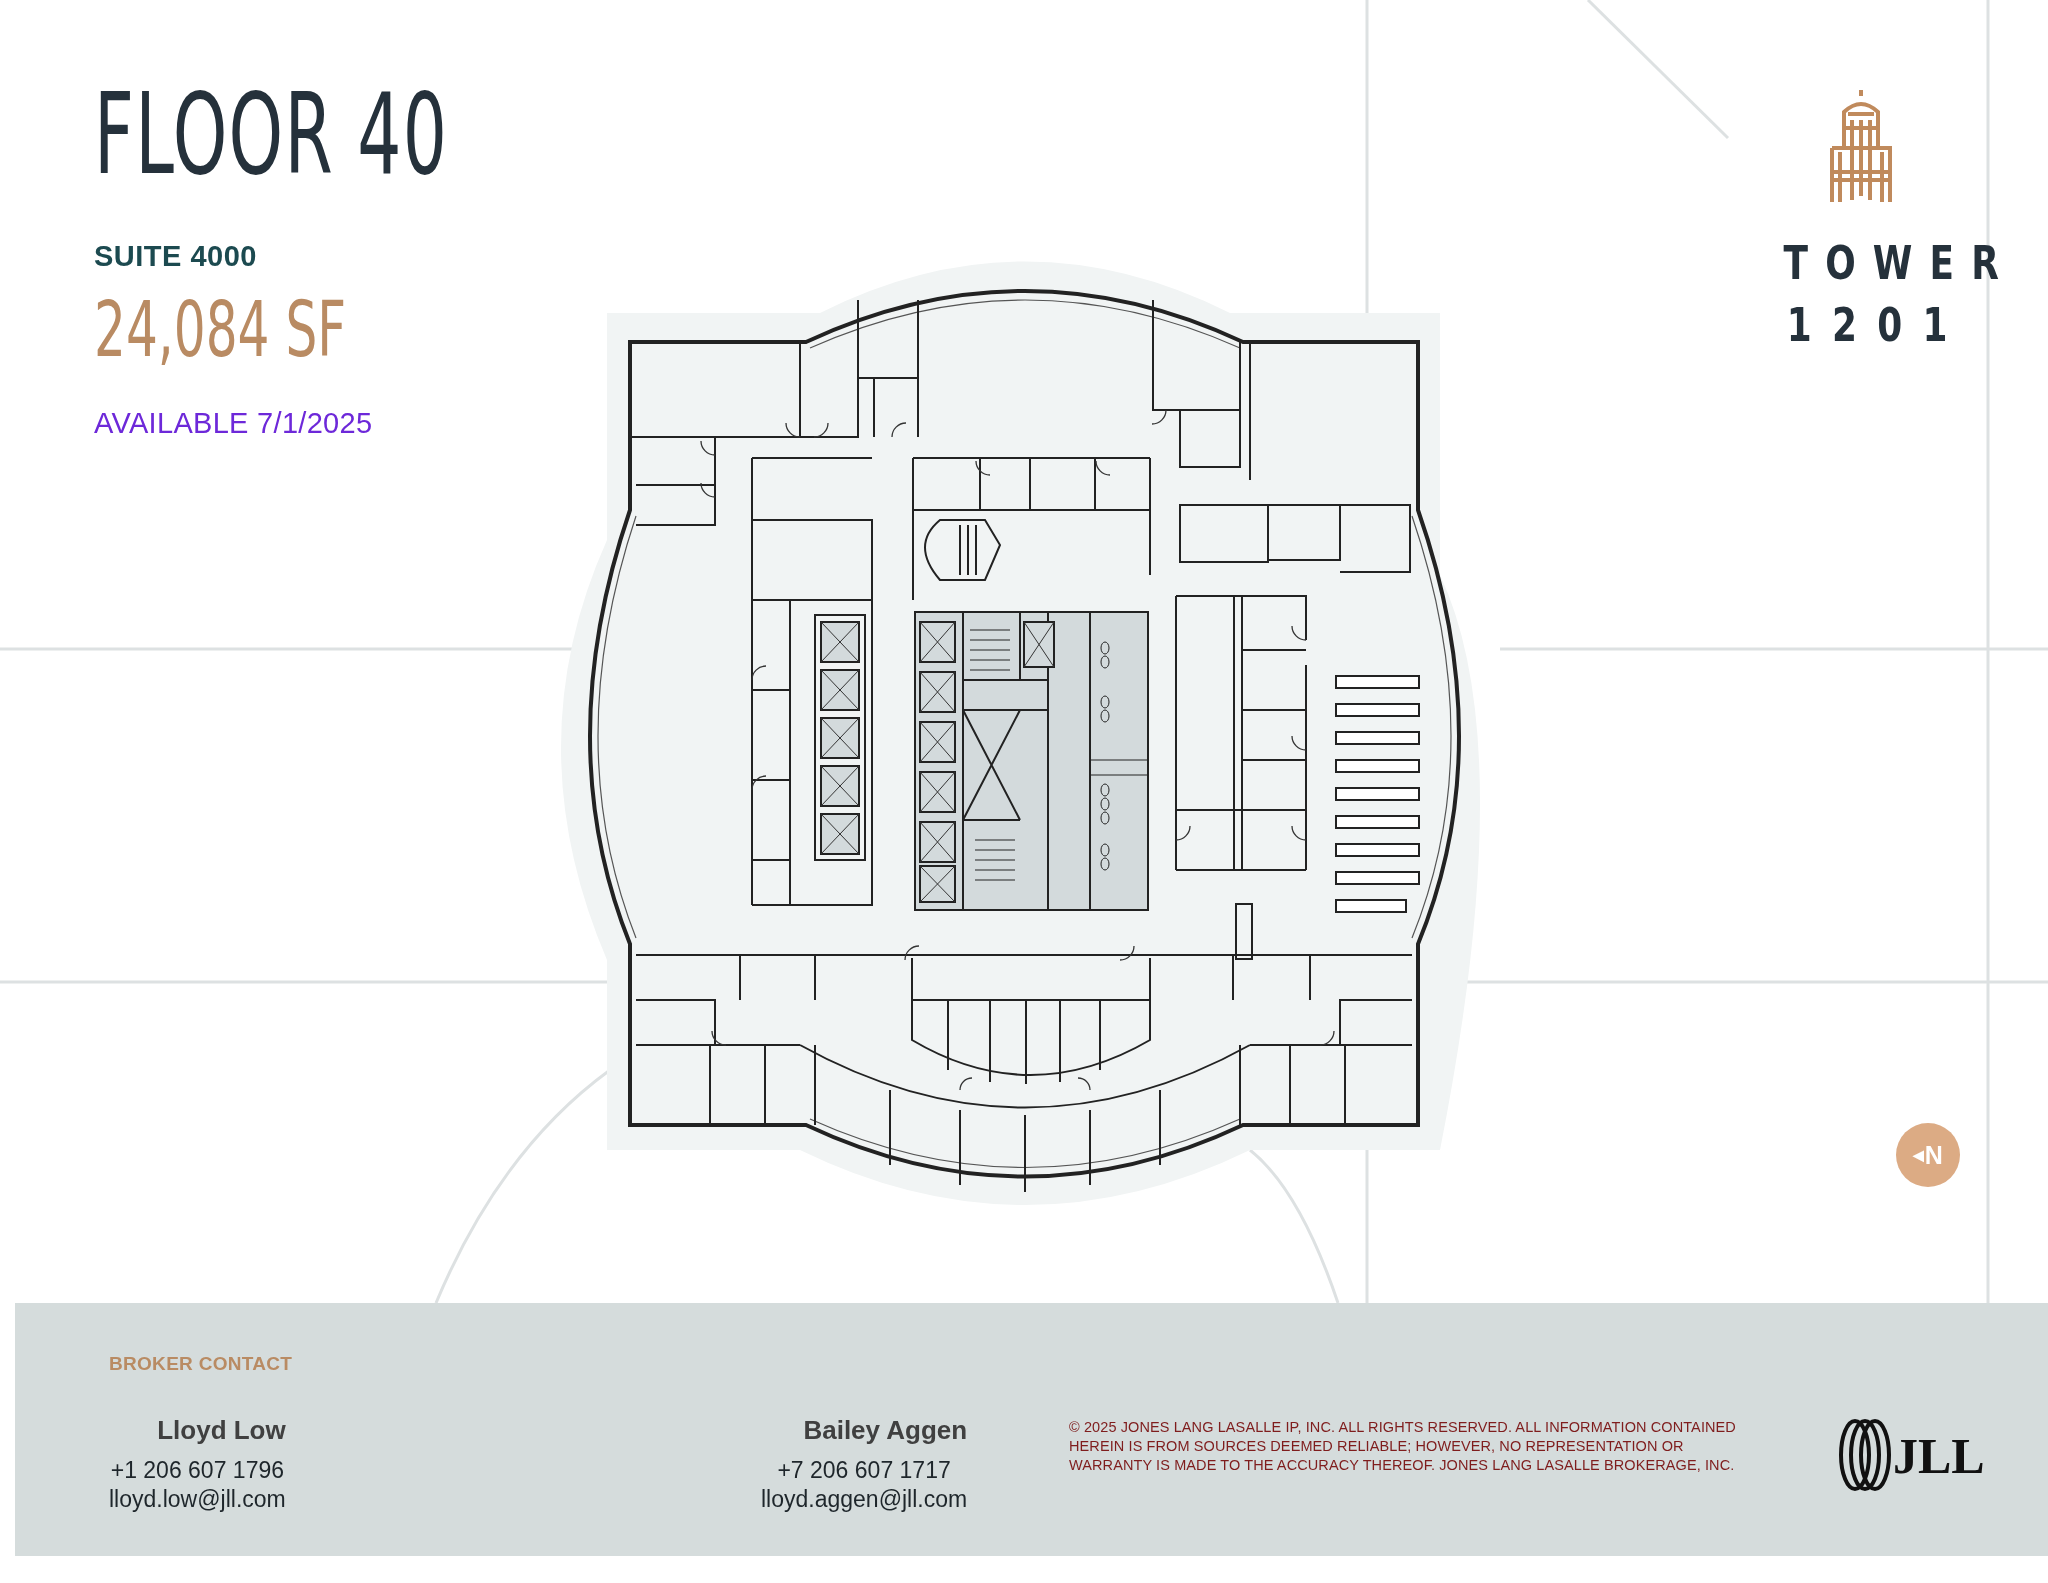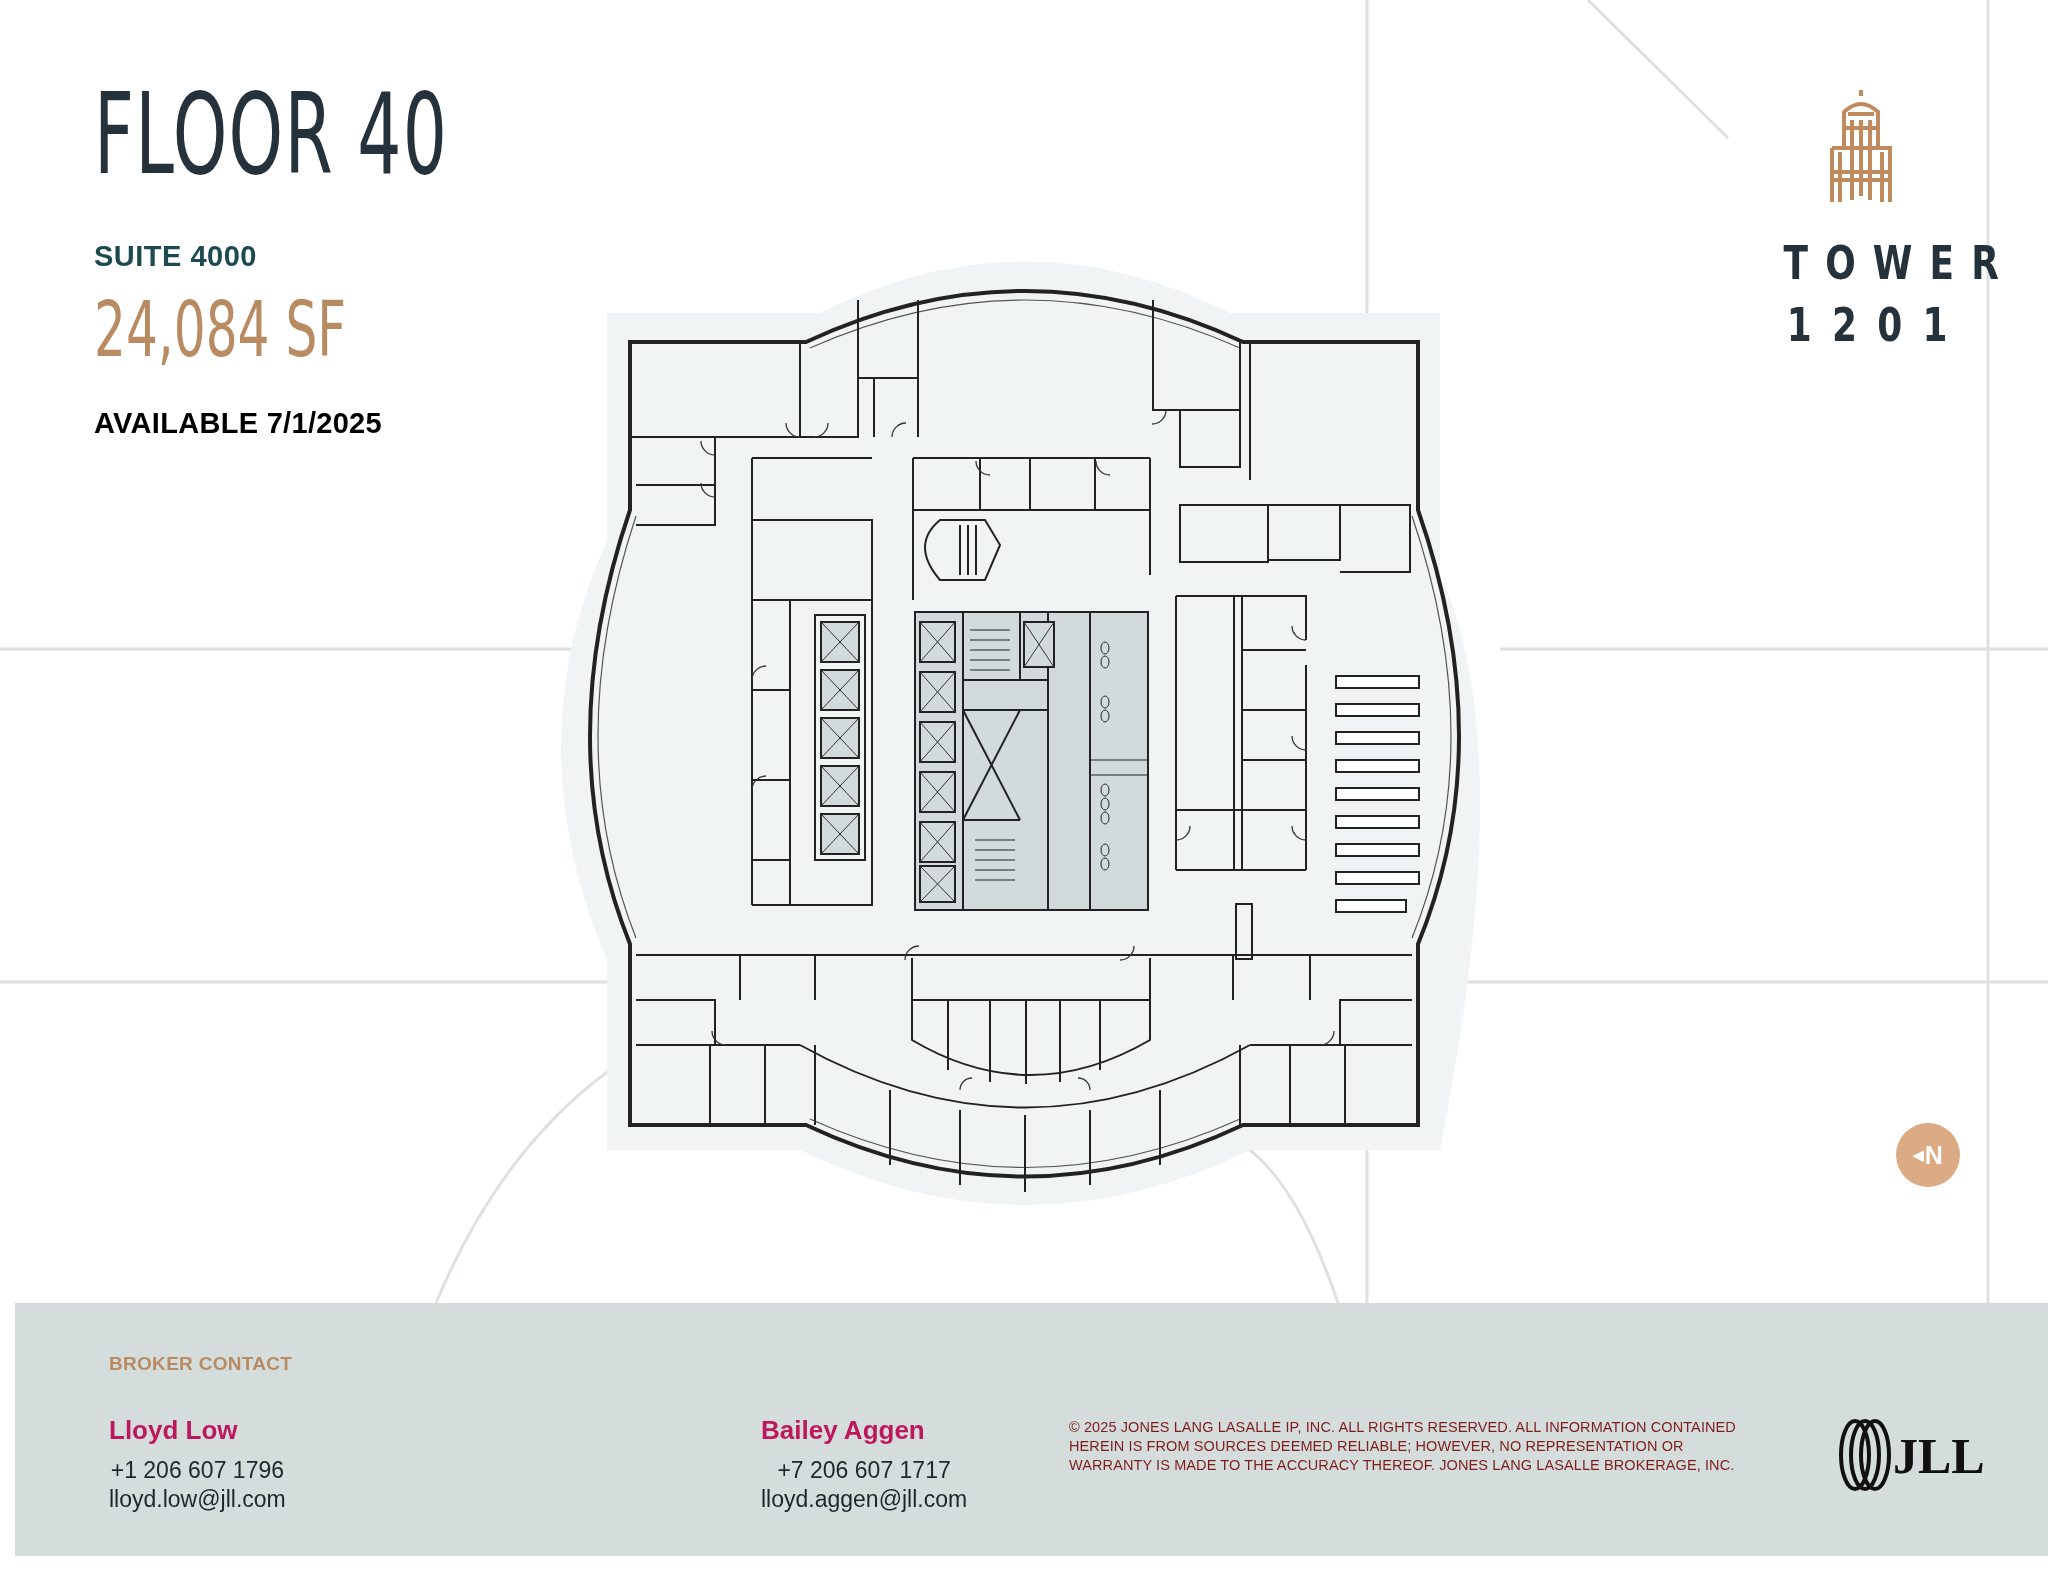--- a/index.html
+++ b/index.html
@@ -21,21 +21,21 @@
     font-size: 29px; font-weight: 700; color: #1c4a50; letter-spacing: 0.5px;
   }
   .area {
     position: absolute; left: 94px; top: 292px;
     font-family: "DejaVu Sans", sans-serif;
     font-size: 76px; line-height: 1; color: #b98b63;
     transform: scaleX(0.66); transform-origin: left top; white-space: nowrap;
   }
   .avail {
     position: absolute; left: 94px; top: 407px;
-    font-size: 29px; font-weight: 700; color: #000000; letter-spacing: 0.3px;
+    font-size: 29px; font-weight: 400; color: #6d28d9; letter-spacing: 0.3px;
   }
 
   .brand { position: absolute; left: 1740px; top: 88px; width: 240px; height: 280px; }
   .brand-logo { position: absolute; left: 90px; top: 0; width: 62px; height: 118px; }
   .brand-line1, .brand-line2 {
     position: absolute; left: 0; width: 240px; text-align: center;
     font-family: "DejaVu Sans", sans-serif; font-weight: 700; color: #25313b;
     font-size: 46px; line-height: 1;
   }
   .brand-line1 { top: 152px; letter-spacing: 22px; padding-left: 22px; transform: scaleX(0.78); }
@@ -54,21 +54,21 @@
   .footer {
     position: absolute; left: 0; top: 1303px; width: 2048px; height: 253px;
     background: #d5dcdc;
     margin-left: 15px;
   }
   .broker-heading {
     position: absolute; left: 94px; top: 50px;
     font-size: 19px; font-weight: 700; color: #b98b63; letter-spacing: 0.3px;
   }
   .contact { position: absolute; top: 112px; }
-  .contact .name { font-size: 26px; font-weight: 700; color: #be185d; margin-bottom: 10px; }
+  .contact .name { font-size: 26px; font-weight: 700; color: #404040; margin-bottom: 10px; text-align: right; }
   .contact .phone, .contact .email { font-size: 23px; color: #1e262b; line-height: 29px; text-align: center; }
   .disclaimer {
     position: absolute; left: 1054px; top: 115px; width: 700px;
     font-size: 14.5px; line-height: 19px; color: #7f1d1d; text-transform: uppercase;
     letter-spacing: 0.1px;
   }
   .jll-logo { position: absolute; left: 1818px; top: 112px; width: 162px; height: 80px; }
 </style>
 </head>
 <body>

